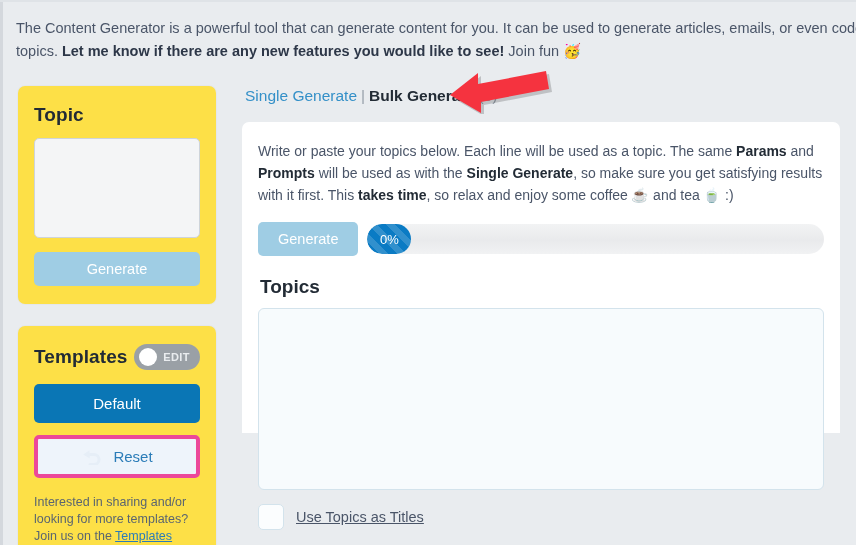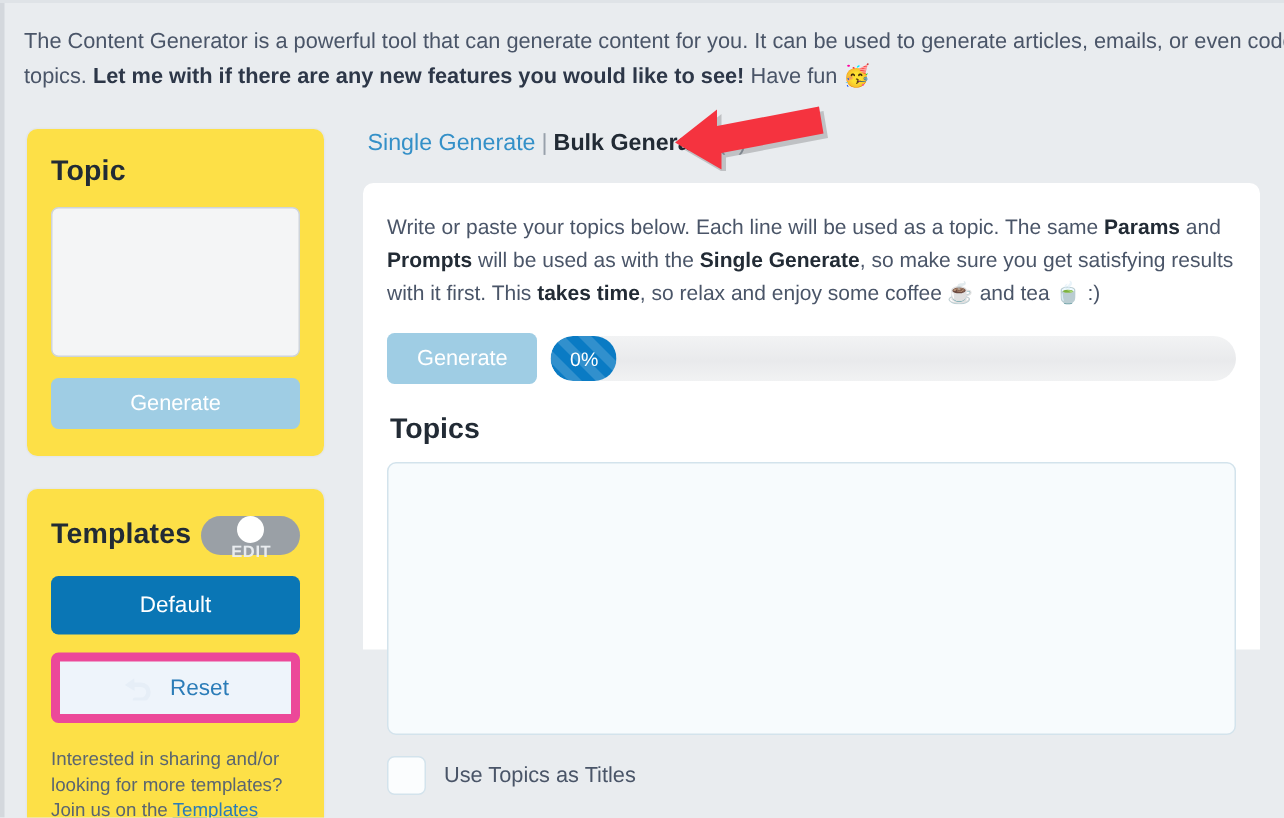--- a/index.html
+++ b/index.html
@@ -96,21 +96,20 @@
     margin-top: 14px;
   }
   .toggle {
     width: 66px; height: 26px;
     background: #9aa0a6;
     border-radius: 13px;
     display: flex;
     align-items: center;
     padding: 0 5px;
     cursor: pointer;
-    flex-direction: column;
   }
   .toggle .knob {
     width: 18px; height: 18px;
     background: #ffffff;
     border-radius: 50%;
     flex: 0 0 auto;
   }
   .toggle .tlabel {
     flex: 1;
     text-align: center;
@@ -124,21 +123,21 @@
     background: #0a76b5;
     color: #ffffff;
     text-align: center;
     padding: 11px 14px;
     font-size: 15px;
     margin-bottom: 12px;
   }
   .btn-reset {
     background: #eef4fb;
     color: #2b7cb8;
-    border: 6px solid #ec4899;
+    border: 4px solid #ec4899;
     display: flex;
     align-items: center;
     justify-content: center;
     gap: 10px;
     font-size: 15px;
     padding: 9px 10px;
   }
   .undo-icon { display:block; }
   .help-text {
     margin-top: 16px;
@@ -256,39 +255,40 @@
     width: 26px; height: 26px;
     background: #fbfdfe;
     border: 1px solid #d3e3ec;
     border-radius: 5px;
     cursor: pointer;
     flex: 0 0 auto;
   }
   .check-label {
     font-size: 14.5px;
     color: #4a5568;
+    text-decoration: underline;
   }
 
   
   .arrow-annotation {
     position: absolute;
     left: 448px; top: 66px;
     width: 106px; height: 48px;
     pointer-events: none;
   }
 </style>
 </head>
 <body>
 
 <div class="edge-left"></div>
 <div class="edge-top"></div>
 
 <div class="intro">
   <span>The Content Generator is a powerful tool that can generate content for you. It can be used to generate articles, emails, or even code. It can also be</span>
-  <span class="l2"><span>topics. </span><b>Let me with if there are any new features you would like to see!</b><span> Have fun 🥳</span></span>
+  <span class="l2"><span>topics. </span><b>Let me know if there are any new features you would like to see!</b><span> Join fun 🥳</span></span>
 </div>
 
 <div class="sidebar">
 
   <div class="card">
     <div class="card-title">Topic</div>
     <textarea class="topic-textarea" placeholder="" style=""></textarea>
     <button class="btn btn-generate-disabled">Generate</button>
   </div>
 

